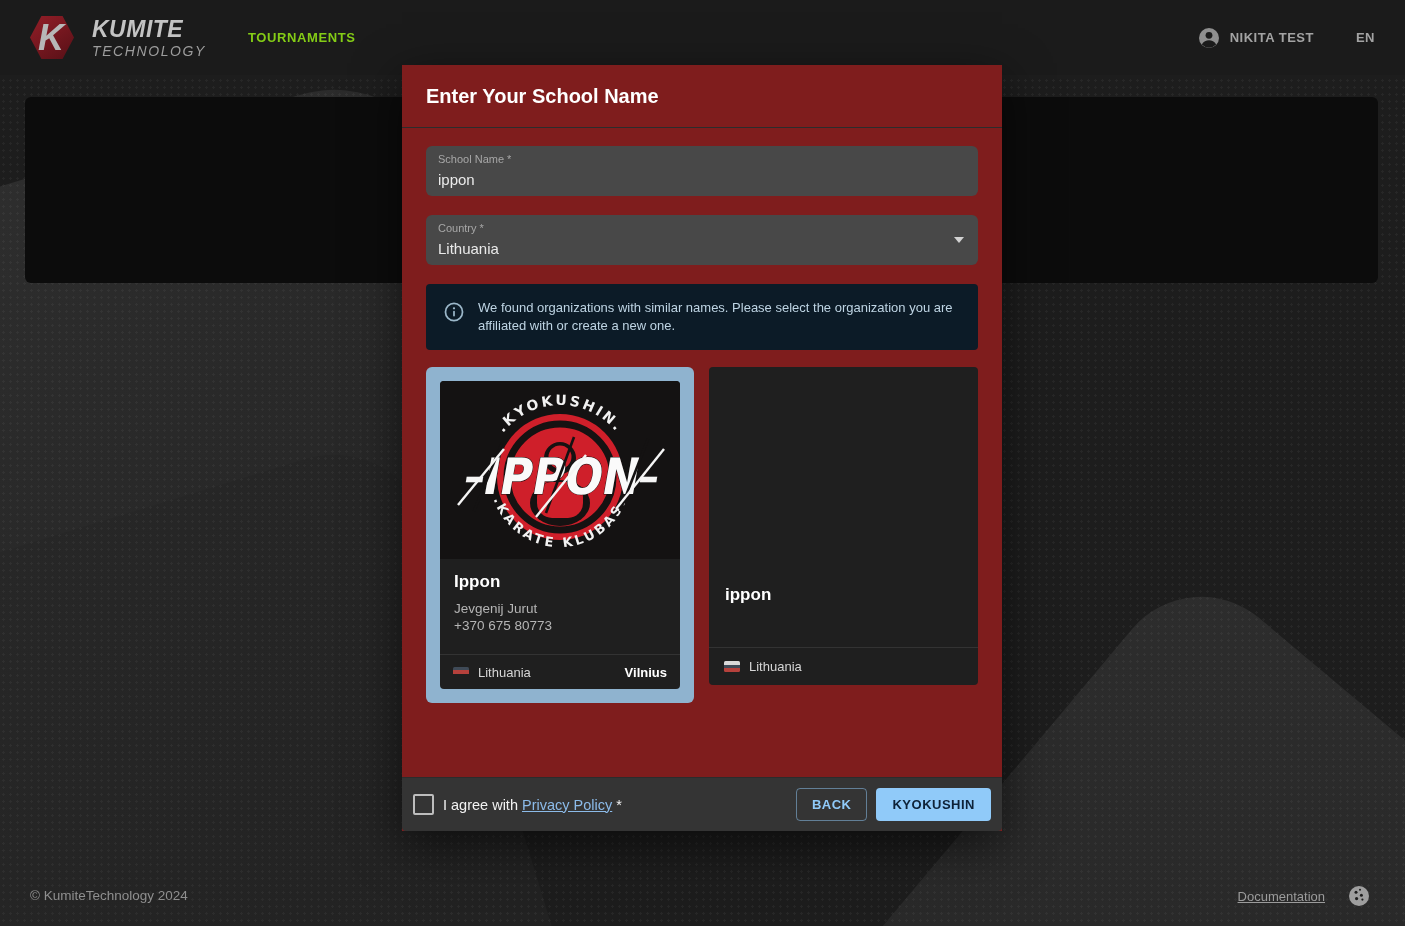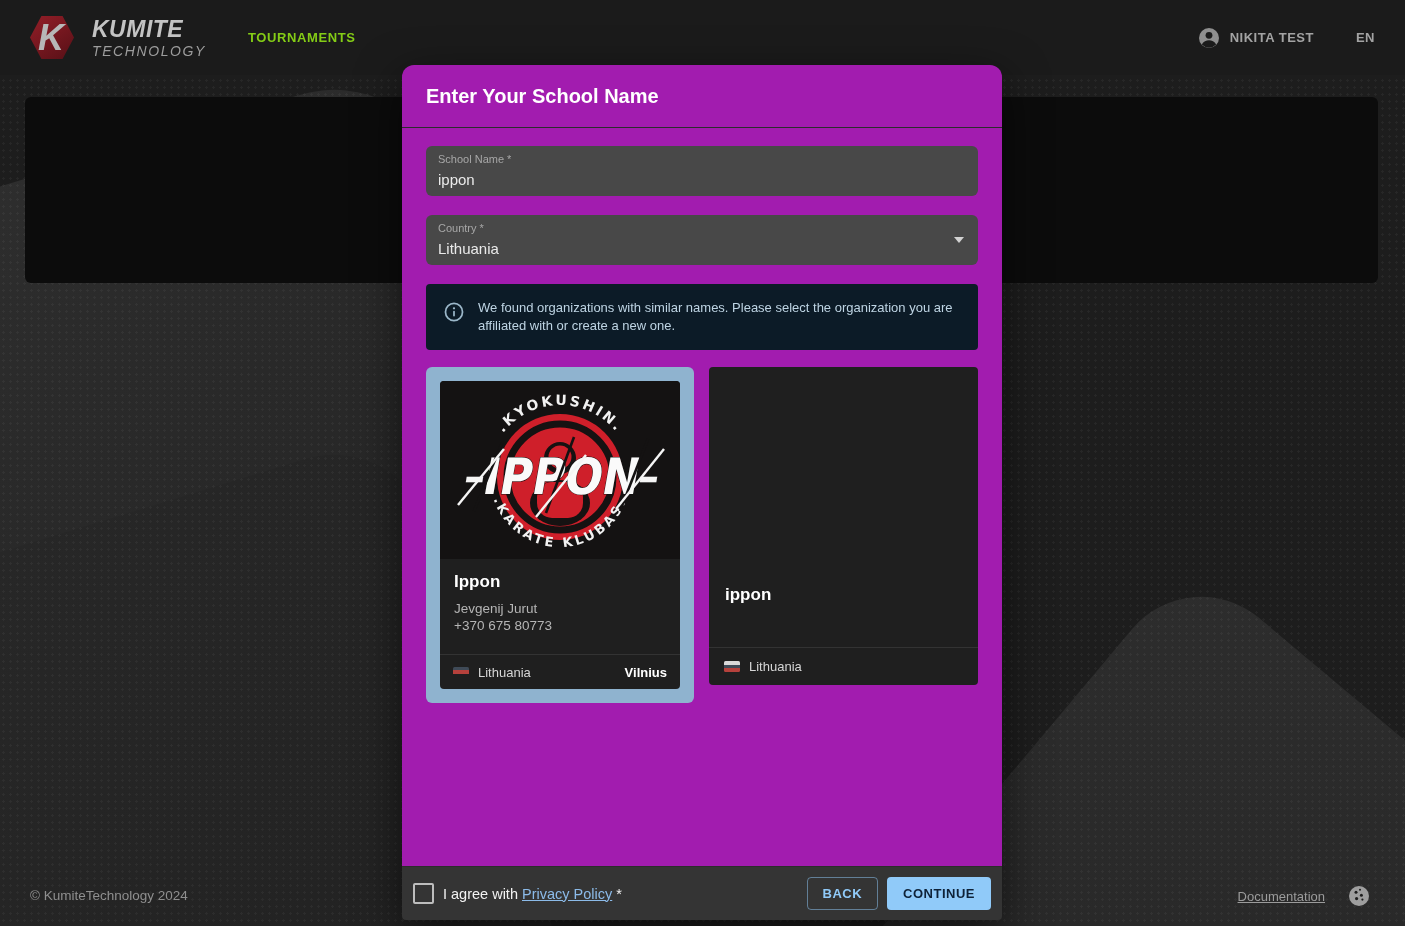--- a/index.html
+++ b/index.html
@@ -41,22 +41,22 @@
   
   .banner{position:absolute;left:25px;top:97px;width:1353px;height:186px;
      background:#0c0c0c;border-radius:6px;z-index:2;}
   
   .page-footer{position:absolute;left:0;right:0;bottom:0;height:50px;z-index:3;}
   .copyright{position:absolute;left:30px;top:12px;font-size:13.5px;color:#8f8f8f;}
   .doc-link{position:absolute;right:80px;top:13px;font-size:13px;color:#9b9b9b;
      text-decoration:underline;cursor:pointer;}
   .cookie-btn{position:absolute;right:34px;top:8px;width:24px;height:24px;cursor:pointer;}
   
-  .dialog{position:absolute;left:402px;top:65px;width:600px;height:855px;z-index:10;
-     background:#a21caf;border-radius:12px;box-shadow:0 14px 45px rgba(0,0,0,.6);
+  .dialog{position:absolute;left:402px;top:65px;width:600px;height:766px;z-index:10;
+     background:#7f1d1d;border-radius:0;box-shadow:0 14px 45px rgba(0,0,0,.6);
      display:flex;flex-direction:column;box-sizing:border-box;color:#eee;}
   .dialog-header{flex:0 0 63px;display:flex;align-items:center;padding:0 24px;
      border-bottom:1px solid #2c2c2c;box-sizing:border-box;}
   .dialog-title{font-size:20px;font-weight:600;color:#fff;}
   .dialog-content{flex:1 1 auto;padding:18px 24px 0;box-sizing:border-box;overflow:hidden;}
   .field{position:relative;height:50px;background:#484848;border-radius:6px;
      margin-bottom:19px;cursor:text;box-sizing:border-box;}
   .field .flabel{position:absolute;left:12px;top:7px;font-size:11px;color:#a7a7a7;}
   .field .fvalue{position:absolute;left:12px;bottom:8px;font-size:15px;color:#eaeaea;}
   .field.select{cursor:pointer;}
@@ -245,21 +245,21 @@
     <div class="dialog-footer">
       <div class="agree">
         <span class="checkbox"></span>
         <span class="agree-text">
           <span>I agree with</span>
           <span class="privacy-link">Privacy Policy</span>
           <span>*</span>
         </span>
       </div>
       <button class="btn btn-back">BACK</button>
-      <button class="btn btn-continue">CONTINUE</button>
+      <button class="btn btn-continue">KYOKUSHIN</button>
     </div>
   </div>
 
   <div class="page-footer">
     <span class="copyright">© KumiteTechnology 2024</span>
     <span class="doc-link">Documentation</span>
     <svg class="cookie-btn" viewBox="0 0 24 24">
       <circle cx="12" cy="12" r="10" fill="#9e9e9e"></circle>
       <circle cx="9" cy="8.2" r="1.5" fill="#1d1d1d"></circle>
       <circle cx="14.4" cy="11.2" r="1.5" fill="#1d1d1d"></circle>

